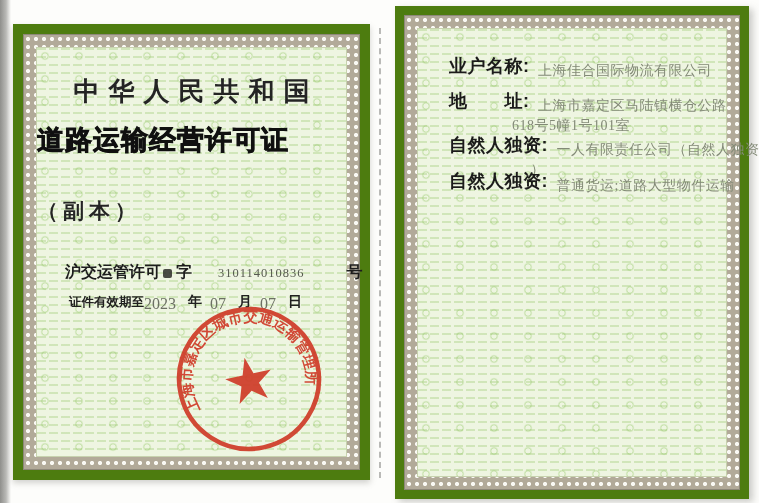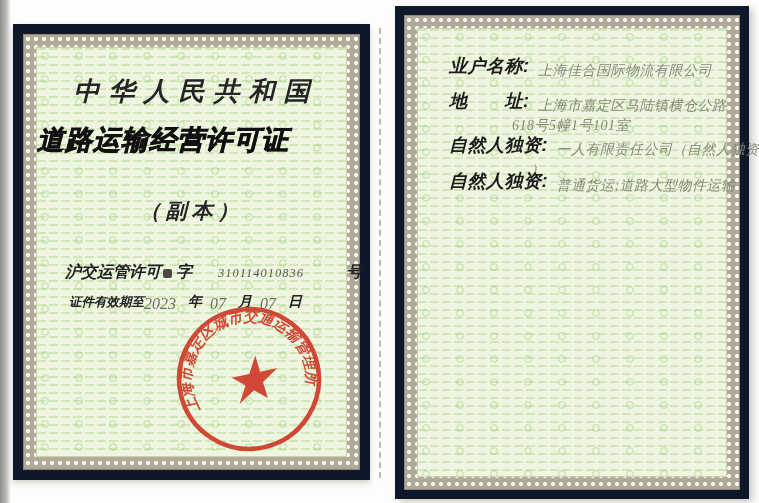--- a/index.html
+++ b/index.html
@@ -6,21 +6,21 @@
   .scan{
     position:relative;width:759px;height:503px;overflow:hidden;
     background:#fdfdfb;
     font-family:"Liberation Sans", sans-serif;
   }
   .edge-strip{
     position:absolute;left:0;top:0;width:11px;height:100%;
     background:linear-gradient(90deg,#8f8f8c 0,#b9b9b6 55%,rgba(253,253,251,0) 100%);
   }
   .page{
-    position:absolute;background:#0f172a;box-sizing:border-box;font-style:italic;
+    position:absolute;background:#4d7c0f;box-sizing:border-box;
   }
   .left-page{left:13px;top:24px;width:357px;height:456px;padding:10px;
     box-shadow:0 3px 6px rgba(110,110,104,.30);}
   .right-page{left:395px;top:6px;width:354px;height:493px;padding:9px;
     box-shadow:4px 3px 7px rgba(110,110,104,.35);}
   .frame{
     width:100%;height:100%;box-sizing:border-box;padding:12px;
     background-color:#b2aa99;
     background-image:
       radial-gradient(circle,#faf9f4 1.6px,rgba(250,249,244,0) 2.5px),
@@ -41,21 +41,21 @@
   }
   .green > div{position:absolute;}
 
   
   .country{top:26px;left:0;right:0;text-align:center;
     font-family:"Liberation Serif", serif;font-weight:bold;
     font-size:26px;letter-spacing:9px;text-indent:9px;color:#242424;}
   .main-title{top:74px;left:0;right:0;
     font-weight:900;font-size:27px;letter-spacing:1px;color:#101010;
     -webkit-text-stroke:.8px #101010;}
-  .copy-type{top:149px;left:0;right:0;text-align:center;
+  .copy-type{top:149px;left:0;right:0;
     font-family:"Liberation Serif", serif;font-weight:bold;
     font-size:21px;letter-spacing:5px;color:#242424;}
   .license-line{top:214px;left:28px;font-size:16px;font-weight:bold;color:#1d1d1d;white-space:nowrap;}
   .redaction{display:inline-block;width:9px;height:9px;background:#2b2b28;
     border-radius:2px;margin-left:2px;opacity:.85;transform:translateY(1px);}
   .zi{margin-left:4px;}
   .license-number{margin-left:26px;font-family:"Liberation Serif", serif;
     font-weight:normal;font-size:12.5px;letter-spacing:1px;color:#565a4f;text-align:right;}
   .hao{margin-left:42px;}
   .validity-line{top:244px;left:32px;font-size:12.5px;font-weight:bold;color:#20201f;white-space:nowrap;}

